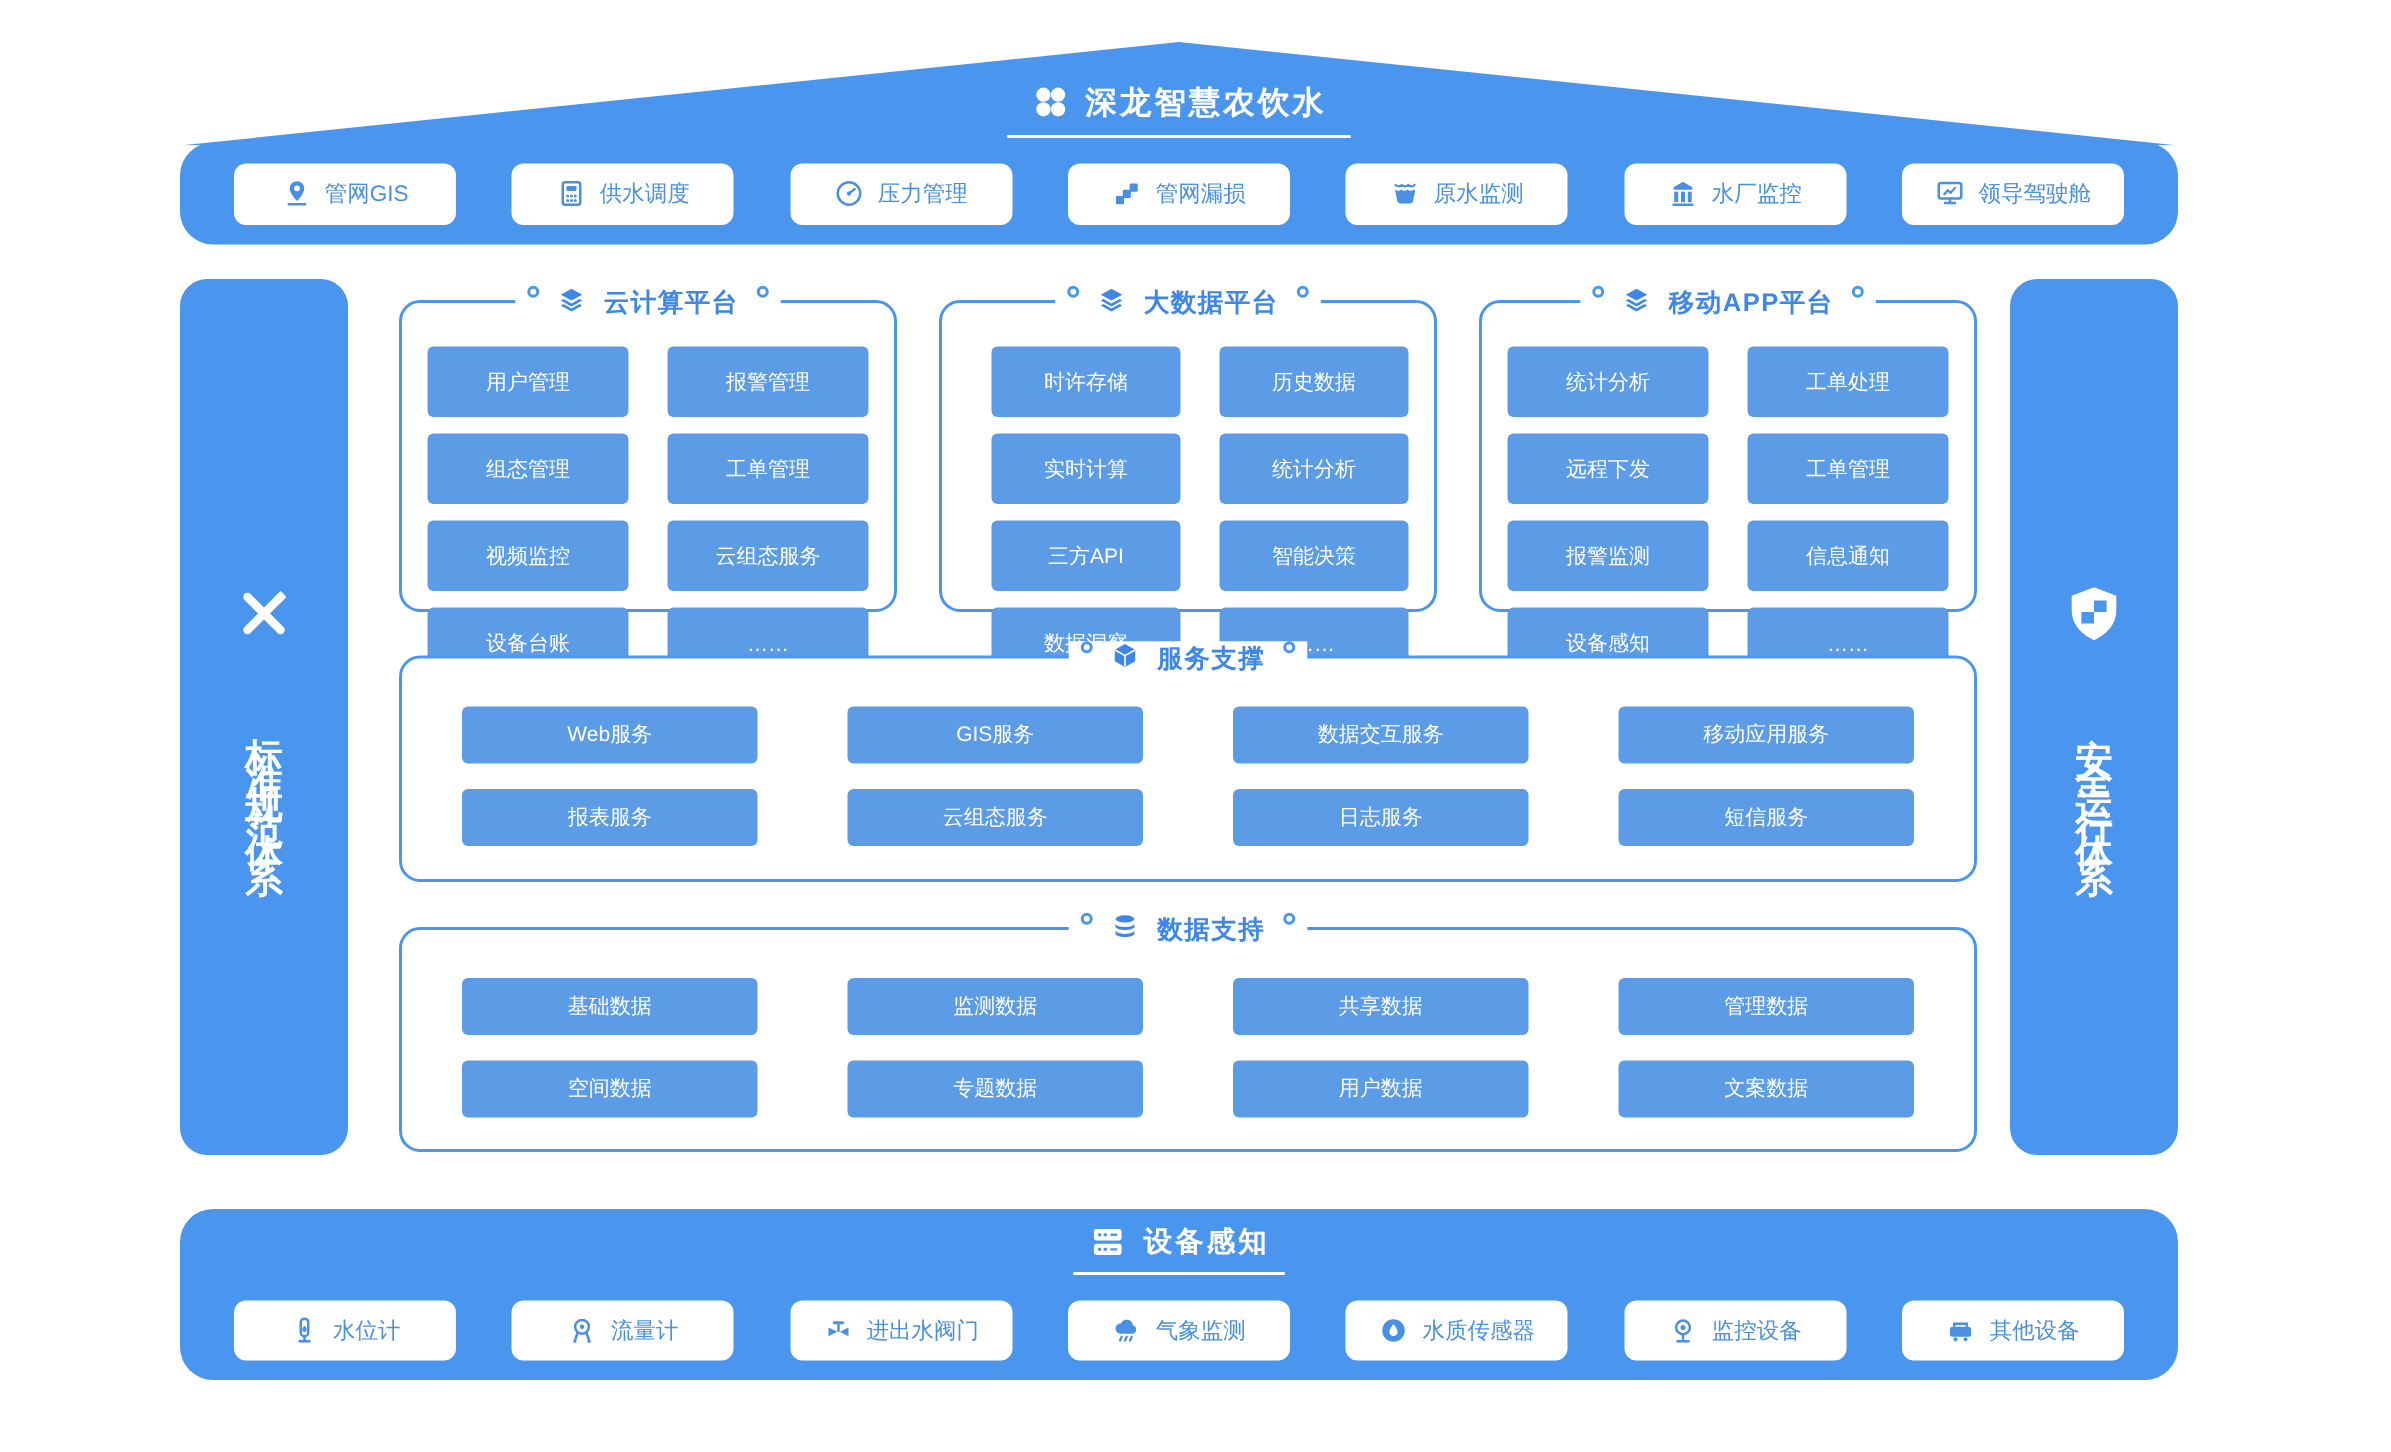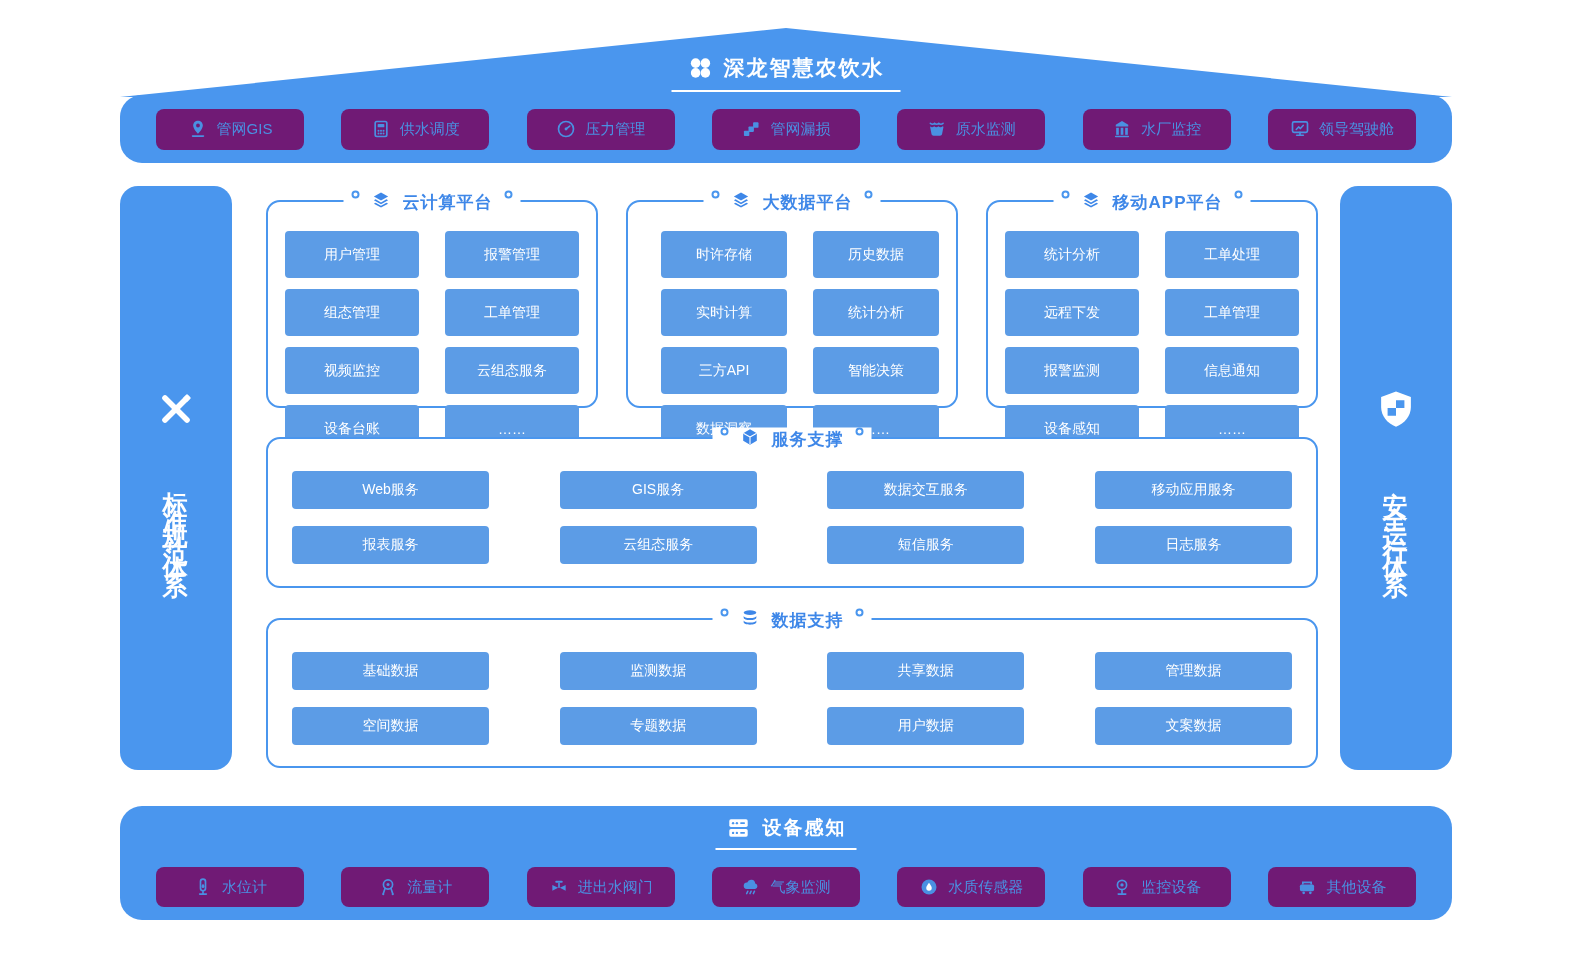--- a/index.html
+++ b/index.html
@@ -14,21 +14,21 @@
   .top-bar { position:absolute; left:0; top:95px; width:1332px; height:68px;
              background:#4A96EE; border-radius:22px;
              display:flex; align-items:center; justify-content:space-between; padding:0 36px; }
   .main-title { position:absolute; left:50%; top:54px; transform:translateX(-50%);
                 display:flex; align-items:center; gap:10px; color:#fff;
                 border-bottom:2px solid #fff; padding:0 16px 8px; z-index:3; white-space:nowrap; }
   .main-title .t-ic { width:26px; height:26px; color:#fff; }
   .main-title .t-tx { font-size:21px; font-weight:bold; letter-spacing:2px; }
 
   
-  .bar-btn { width:148px; height:41px; background:#701a75; border-radius:8px;
+  .bar-btn { width:148px; height:41px; background:#ffffff; border-radius:8px;
              display:flex; align-items:center; justify-content:center; gap:9px;
              color:#4A90E2; font-size:15px; cursor:pointer; white-space:nowrap; }
   .bar-btn .b-ic { width:20px; height:20px; color:#4A90E2; flex:0 0 auto; }
 
   
   .rail { position:absolute; top:186px; width:112px; height:584px; background:#4A96EE;
           border-radius:18px; display:flex; flex-direction:column; align-items:center;
           justify-content:center; gap:42px; }
   .rail-left { left:120px; } .rail-right { left:1340px; }
   .rail .r-ic { width:42px; height:42px; color:#fff; }
@@ -49,21 +49,21 @@
   .platform .grid { display:grid; grid-template-columns:1fr 1fr; gap:11px 26px; padding:29px 17px 0; }
 
   .chip { background:#5C9CE6; border-radius:4px; color:#fff; font-size:14px;
           display:flex; align-items:center; justify-content:center; height:47px;
           cursor:pointer; white-space:nowrap; }
 
   .wide-sec { left:266px; width:1052px; }
   .svc { top:437px; height:151px; }
   .dat { top:618px; height:150px; }
   .wide-sec .grid { display:grid; grid-template-columns:repeat(4,197px); justify-content:space-between;
-                    gap:17px 0; padding:32px 24px 0; }
+                    gap:17px 0; padding:32px 40px 0; }
   .wide-sec .chip { height:38px; }
 
   
   .bottom-bar { position:absolute; left:120px; top:806px; width:1332px; height:114px;
                 background:#4A96EE; border-radius:22px; }
   .bottom-title { position:absolute; left:50%; top:9px; transform:translateX(-50%);
                   display:flex; align-items:center; gap:11px; color:#fff;
                   border-bottom:2px solid #fff; padding:0 10px 7px; white-space:nowrap; }
   .bottom-title .t-ic { width:26px; height:26px; color:#fff; }
   .bottom-title .t-tx { font-size:19px; font-weight:bold; letter-spacing:2px; }
@@ -380,22 +380,22 @@
       <span class="dot"></span>
     </div>
     <div class="grid">
 
     <div class="chip">Web服务</div>
         <div class="chip">GIS服务</div>
         <div class="chip">数据交互服务</div>
         <div class="chip">移动应用服务</div>
         <div class="chip">报表服务</div>
         <div class="chip">云组态服务</div>
+        <div class="chip">日志服务</div>
         <div class="chip">短信服务</div>
-        <div class="chip">日志服务</div>
       </div>
   </div>
 
   <div class="section wide-sec dat">
     <div class="sec-head">
       <span class="dot"></span>
       <span class="h-ic">
           <svg class="svg" aria-hidden="true">
             <use href="#database-icon"></use>
           </svg>

